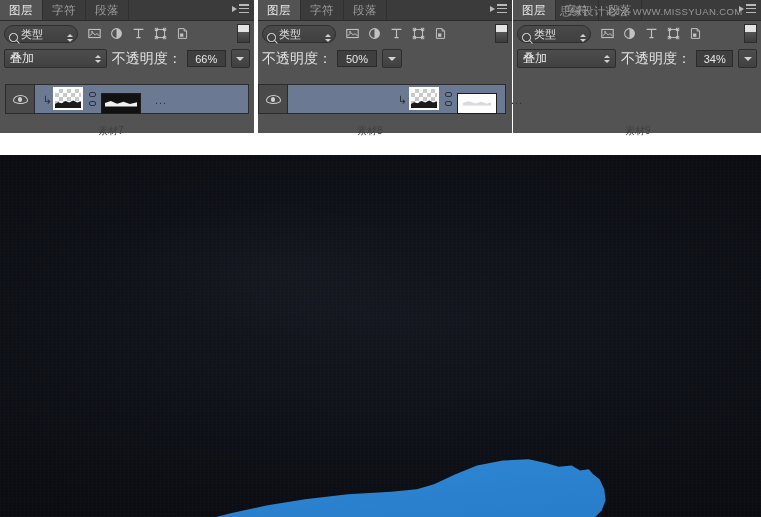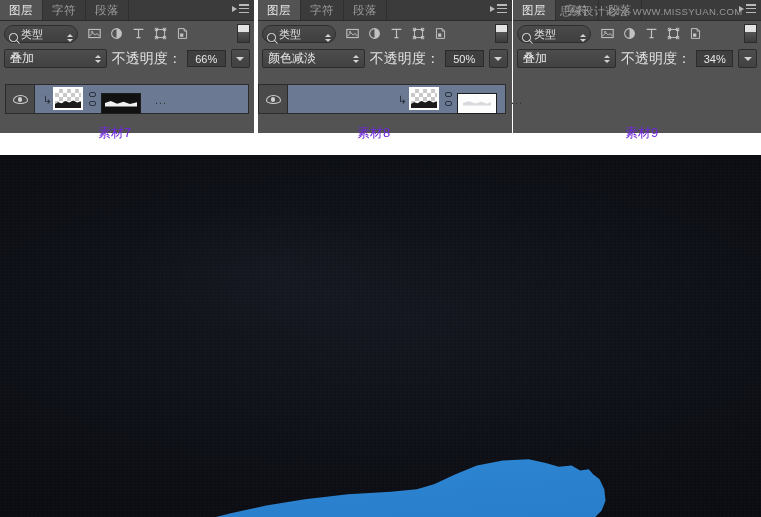--- a/index.html
+++ b/index.html
@@ -170,21 +170,21 @@
   .mask-light:after{
     content:""; position:absolute; left:5px; right:5px; top:7px; height:5px;
     background:#c9ccd2; opacity:.75;
     clip-path: polygon(0% 50%,20% 15%,45% 60%,65% 25%,85% 65%,100% 35%,100% 100%,0% 100%);
   }
   .dots { position:absolute; color:#333; font-size:11px; letter-spacing:1px; }
 
   
   .captions { position:absolute; left:0; top:118px; width:761px; height:37px; }
   .caption {
-    position:absolute; font-size:13px; color:#6d28d9; white-space:nowrap;
+    position:absolute; font-size:10px; color:#404040; white-space:nowrap;
   }
   .caption.c1 { left:98px; top:6px; }
   .caption.c2 { left:357px; top:6px; }
   .caption.c3 { left:613px; top:6px;margin-left:12px; }
 
   
   .canvas {
     position:absolute; left:0; top:155px; width:761px; height:362px;
     background:
       radial-gradient(120% 90% at 50% 45%, #14171f 0%, #0c0e14 55%, #08090d 100%);
@@ -373,27 +373,20 @@
             </svg>
           <svg class="ficon" viewBox="0 0 16 16">
               <path d="M3 2h7l3 3v9H3z" fill="none" stroke="#d6d6d6" stroke-width="1.2"></path>
               <path d="M10 2v3h3" fill="none" stroke="#d6d6d6" stroke-width="1.1"></path>
               <rect x="5" y="8" width="4" height="4" fill="#d6d6d6"></rect>
             </svg>
         </div>
         <div class="lockbox"></div>
       </div>
       <div class="blend-row">
-        <div class="blend-select">
-          <span class="bl">颜色减淡</span>
-          <span class="updown">
-              <i class="u"></i>
-              <i class="d"></i>
-            </span>
-        </div>
         <span class="op-label">不透明度：</span>
         <span class="op-value">50%</span>
         <span class="op-arrow">
             <b></b>
           </span>
       </div>
     </div>
 
     <div class="ps-panel p3">
       <div class="tabbar">

